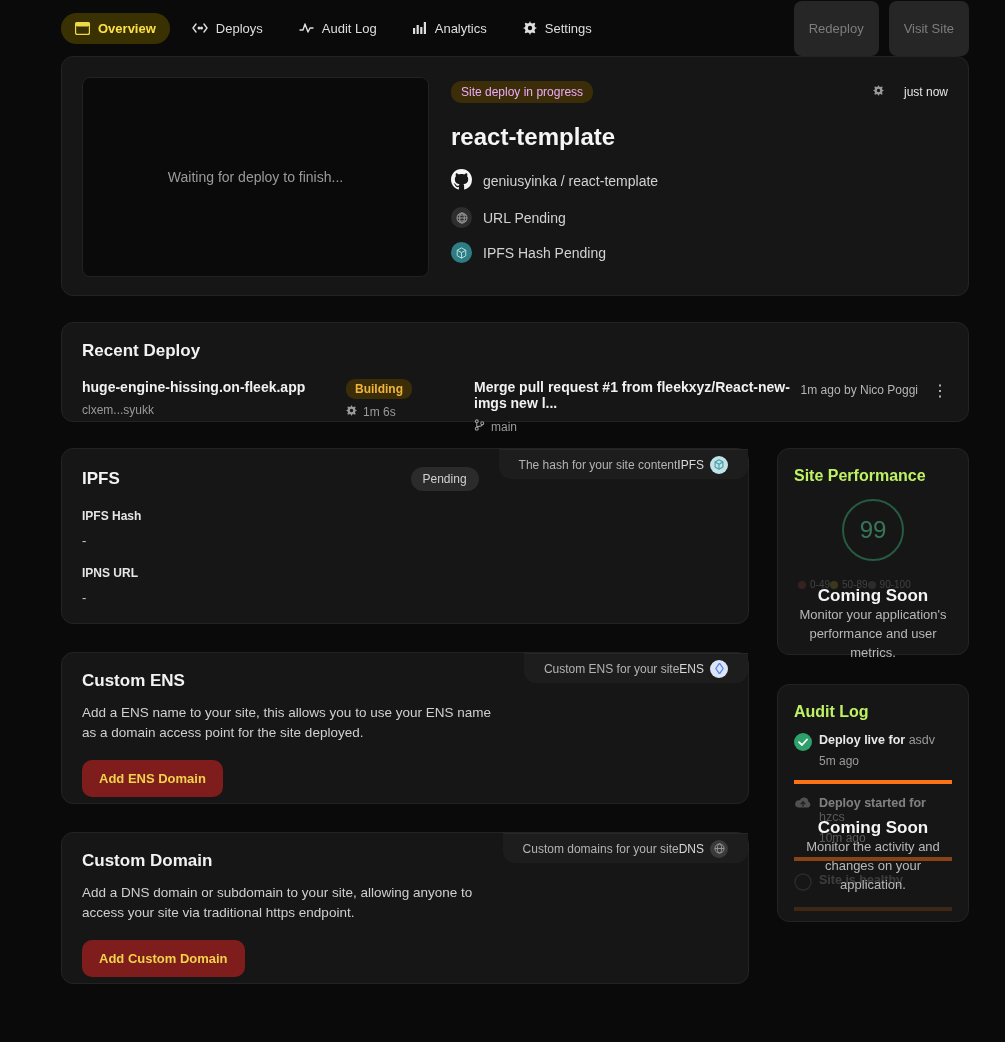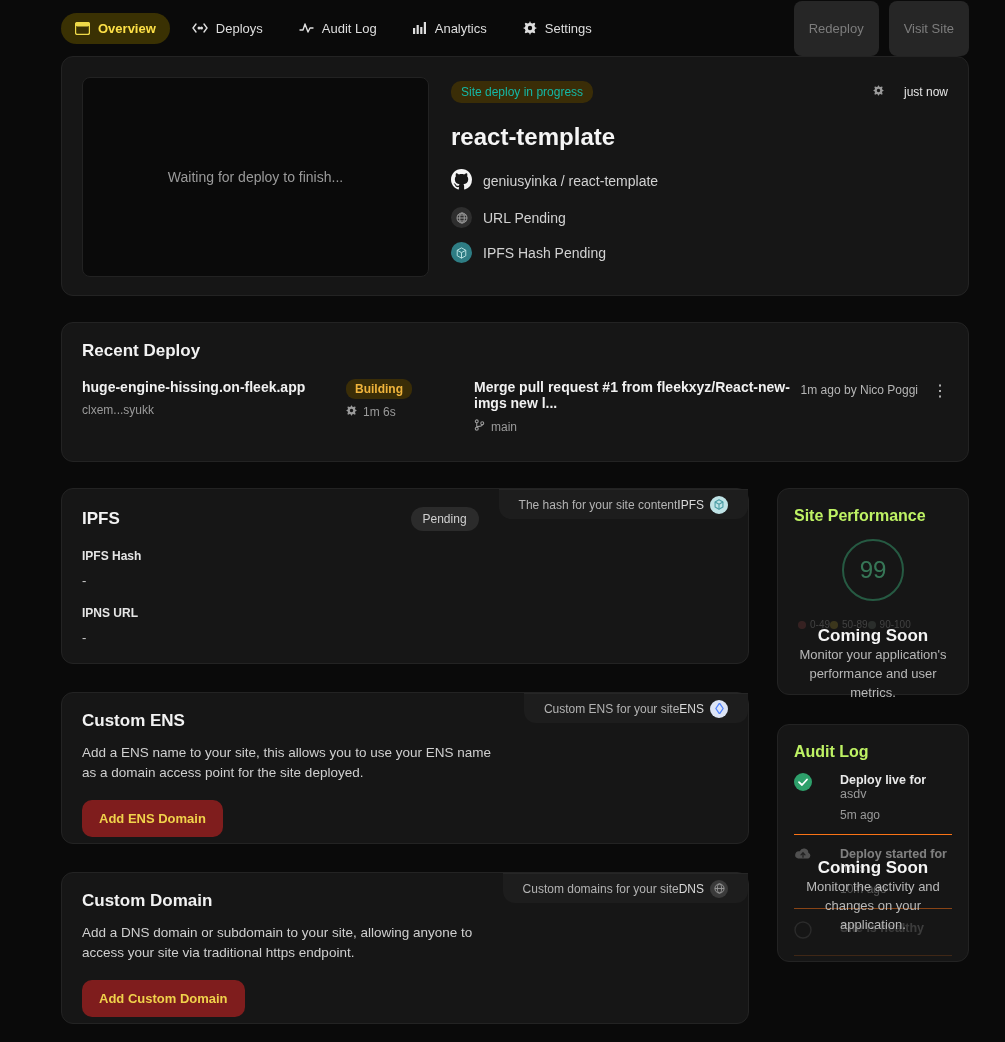--- a/index.html
+++ b/index.html
@@ -17,30 +17,30 @@
   
   .card { background:#161616; border:1px solid #232323; border-radius:12px; }
   .content { margin-left:61px; width:908px; }
 
   
   .hero { height:240px; padding:20px; display:flex; gap:22px; margin-bottom:26px; }
   .preview { width:347px; height:200px; background:#0a0a0a; border:1px solid #222; border-radius:8px; display:flex; align-items:center; justify-content:center; }
   .preview span { color:#9a9a9a; font-size:14px; }
   .hero-right { flex:1; padding-top:4px; }
   .hero-toprow { display:flex; align-items:center; justify-content:space-between; }
-  .badge-amber { background:#3a2d07; color:#14b8a6; font-size:12px; padding:4px 10px; border-radius:10px; }
+  .badge-amber { background:#3a2d07; color:#f0abfc; font-size:12px; padding:4px 10px; border-radius:10px; }
   .just-now { display:flex; align-items:flex-end; gap:20px; color:#e5e5e5; font-size:12px; }
   .hero-title { font-size:24px; font-weight:bold; color:#f5f5f5; margin-top:20px; margin-bottom:18px; }
   .hero-row { display:flex; align-items:center; gap:11px; margin-bottom:14px; font-size:14px; color:#d2d2d2; }
   .circ { width:21px; height:21px; border-radius:50%; display:flex; align-items:center; justify-content:center; flex:0 0 auto; }
   .circ.globe-bg { background:#2e2e2e; }
   .circ.ipfs-bg { background:#2e7d84; }
 
   
-  .recent { height:140px; padding:18px 20px; margin-bottom:26px; }
+  .recent { height:100px; padding:18px 20px; margin-bottom:26px; }
   .recent h2 { font-size:17px; color:#f2f2f2; margin-bottom:18px; }
   .deploy-row { display:flex; align-items:flex-start; }
   .dr-col1 { width:264px; }
   .dr-col2 { width:128px; }
   .dr-col3 { flex:1; }
   .dr-main { font-size:14px; font-weight:bold; color:#f0f0f0; margin-bottom:8px; }
   .dr-sub { font-size:12px; color:#9a9a9a; display:flex; align-items:center; gap:6px; }
   .badge-building { display:inline-block; background:#3a2d07; color:#f0b43c; font-size:12px; font-weight:bold; padding:3px 9px; border-radius:9px; margin-bottom:6px; }
   .dr-meta { font-size:12px; color:#b5b5b5; margin-top:4px; white-space:nowrap; }
   .kebab { color:#cacaca; font-size:16px; margin-left:14px; margin-top:2px; cursor:pointer; }
@@ -76,21 +76,21 @@
   .legend { display:flex; margin-top:18px; opacity:.32; padding:0 4px; }
   .legend-item { display:flex; align-items:center; gap:4px; font-size:10px; color:#9a9a9a; }
   .dot { width:8px; height:8px; border-radius:50%; }
   .dot-red { background:#7a3b3b; } .dot-yellow { background:#8a7a2a; } .dot-green { background:#555f58; }
   .soon { font-size:17px; font-weight:bold; color:#f5f5f5; text-align:center; }
   .soon-desc { font-size:13px; color:#b8b8b8; text-align:center; line-height:1.45; }
   .perf .soon { margin-top:-4px; }
 
   
   .audit { height:238px; padding:18px 16px; position:relative; overflow:hidden; }
-  .audit-item { display:flex; gap:28px; padding:12px 0; border-bottom:1px solid #f97316; text-align:left; }
+  .audit-item { display:flex; gap:7px; padding:12px 0; border-bottom:4px solid #f97316; text-align:left; }
   .audit-item:last-of-type { border-bottom:none; }
   .ai-title { font-size:12.5px; font-weight:bold; color:#e8e8e8; }
   .ai-target { font-weight:normal; color:#9a9a9a; }
   .ai-time { font-size:12px; color:#9a9a9a; margin-top:7px; }
   .fade2 { opacity:.5; }
   .fade3 { opacity:.18; }
   .audit-soon { position:absolute; left:0; right:0; bottom:26px; padding:0 14px; }
 </style>
 </head>
 <body>

